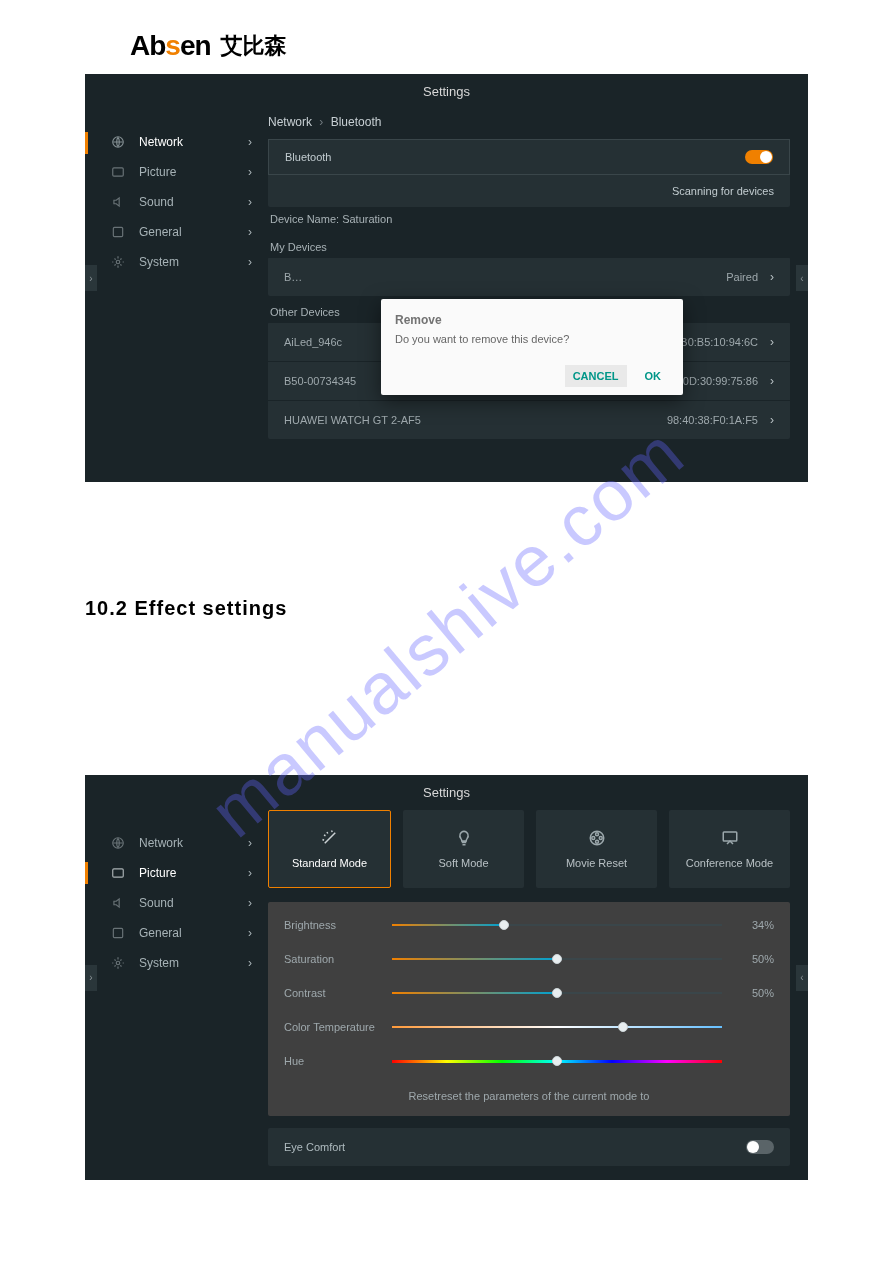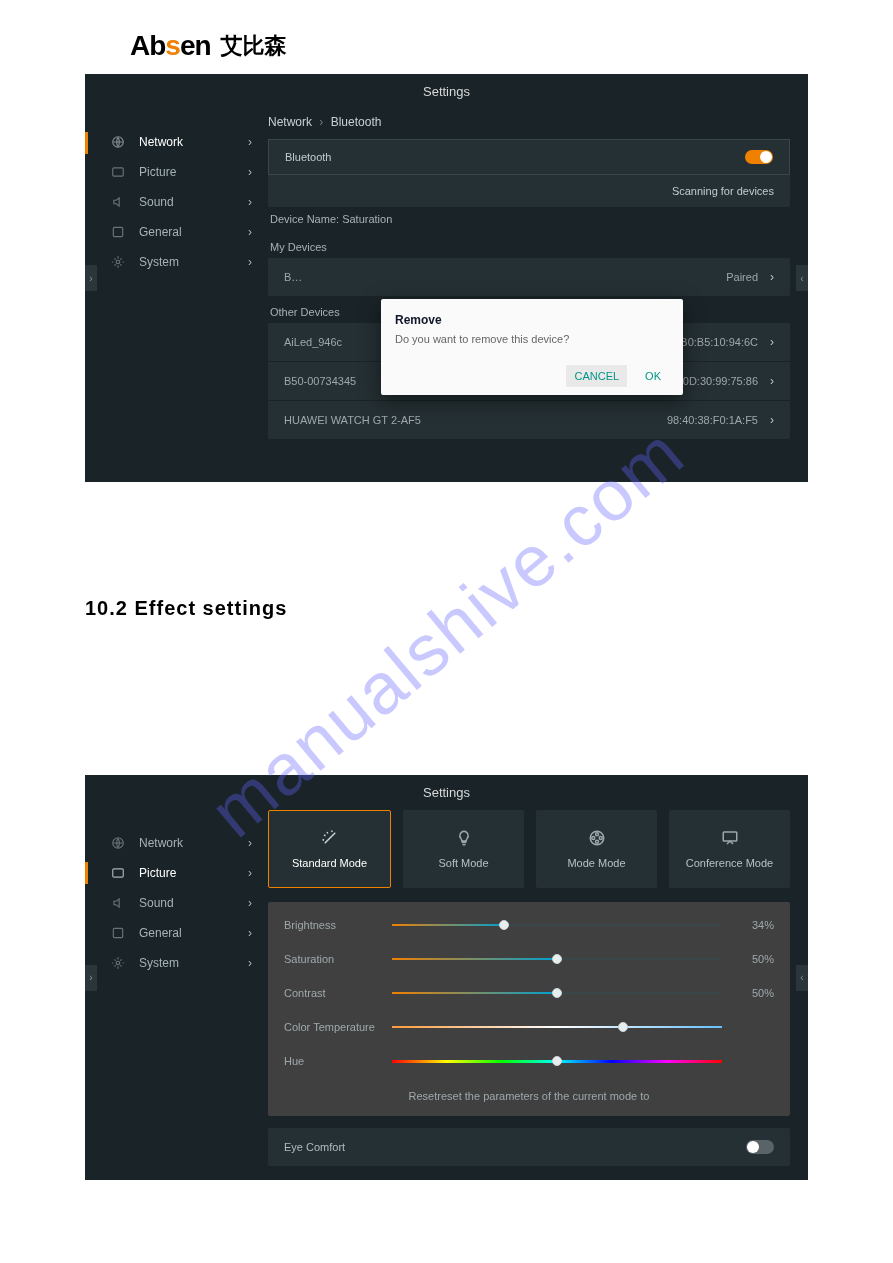--- a/index.html
+++ b/index.html
@@ -91,24 +91,24 @@
     position: absolute;
     left: 296px; top: 225px;
     width: 302px;
     background: #fafafa;
     color: #222;
     border-radius: 2px;
     box-shadow: 0 6px 20px rgba(0,0,0,.5);
     padding: 14px 14px 8px 14px;
     font-size: 12px;
   }
-  .dialog .dtitle { font-weight: bold; margin-bottom: 6px; color: #0f172a; }
+  .dialog .dtitle { font-weight: bold; margin-bottom: 6px; color: #737373; }
   .dialog .dmsg { color: #666; font-size: 11px; }
   .dialog .dbtns { display: flex; justify-content: flex-end; gap: 10px; margin-top: 20px; }
-  .dialog .dbtn { font-size: 11px; color: #009688; padding: 5px 8px; cursor: pointer; }
+  .dialog .dbtn { font-size: 11px; color: #009688; padding: 5px 8px; cursor: pointer; font-weight: bold; }
   .dialog .dbtn.cancel { background: #e9e9e9; }
 
   .edge-nav {
     position: absolute; top: 50%; transform: translateY(-50%);
     width: 12px; height: 26px; background: #2a363a; color: #8a9498;
     display: flex; align-items: center; justify-content: center;
     font-size: 10px;
   }
   .edge-left { left: 0; }
   .edge-right { right: 0; }
@@ -382,21 +382,21 @@
           <span>Soft Mode</span>
         </div>
         <div class="mode">
           <svg class="mode-icon" viewBox="0 0 24 24" fill="none" stroke="#b0bcc0" stroke-width="2">
               <circle cx="12" cy="12" r="9"></circle>
               <circle cx="12" cy="7" r="2"></circle>
               <circle cx="7" cy="12" r="2"></circle>
               <circle cx="17" cy="12" r="2"></circle>
               <circle cx="12" cy="17" r="2"></circle>
             </svg>
-          <span>Mode Mode</span>
+          <span>Movie Reset</span>
         </div>
         <div class="mode">
           <svg class="mode-icon" viewBox="0 0 24 24" fill="none" stroke="#b0bcc0" stroke-width="2">
               <rect x="3" y="4" width="18" height="12" rx="1"></rect>
               <path d="M8 20l4-4 4 4"></path>
             </svg>
           <span>Conference Mode</span>
         </div>
       </div>
 

